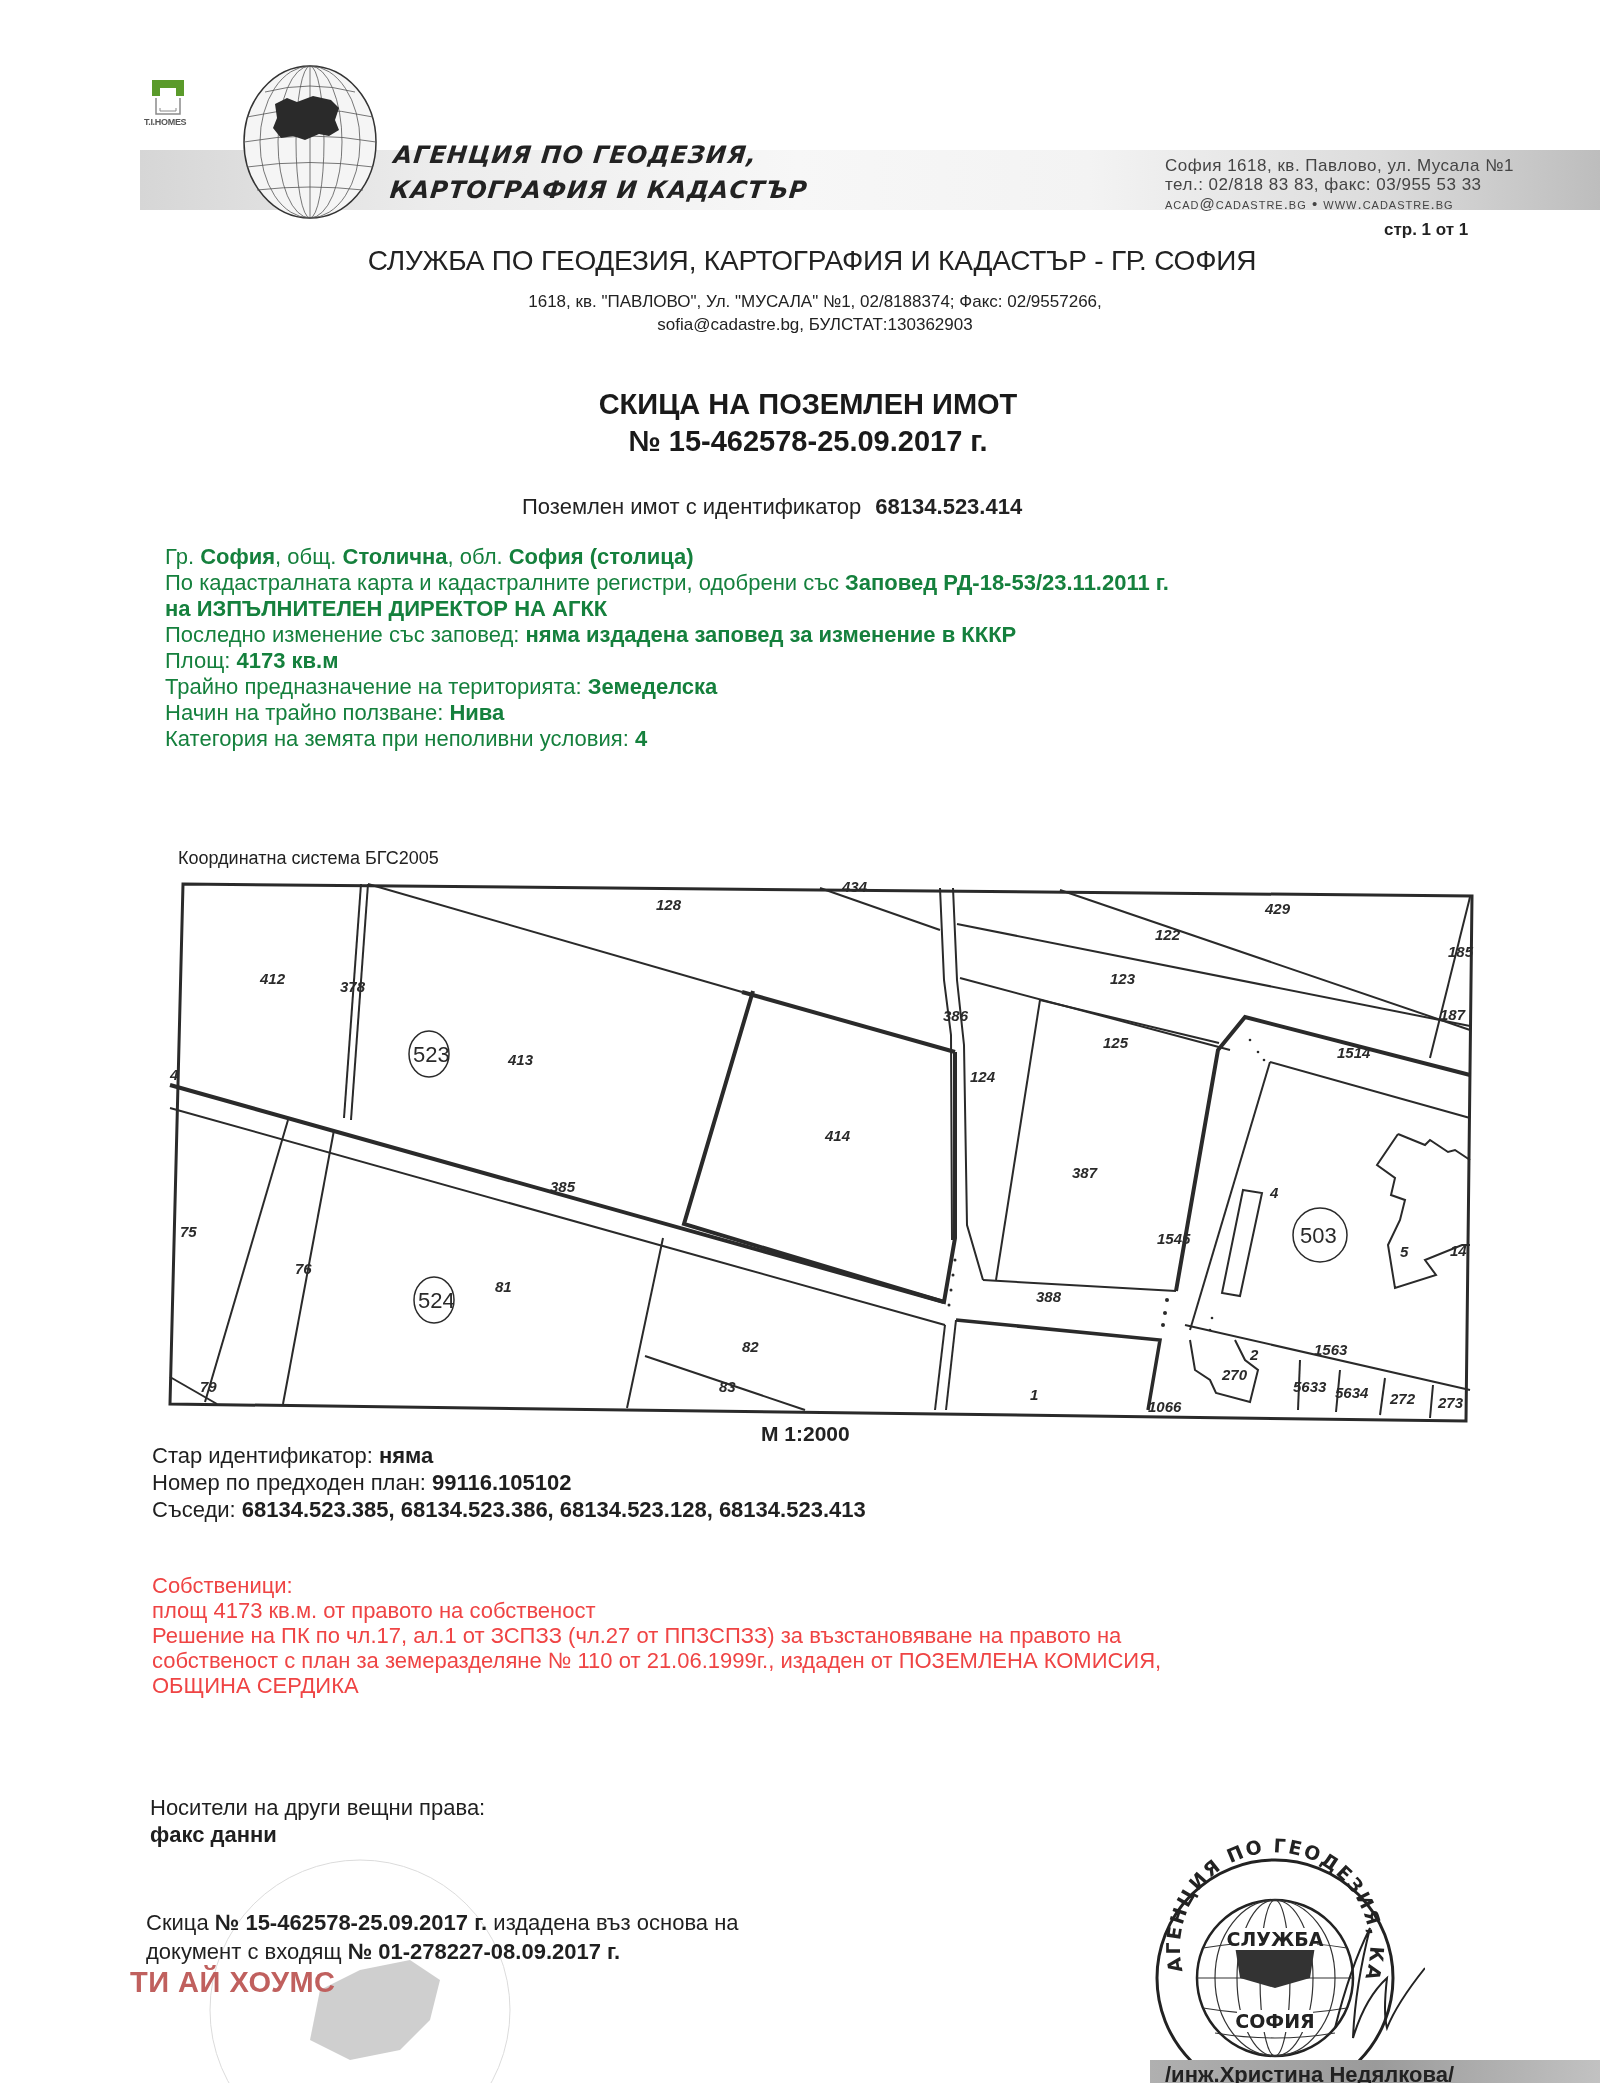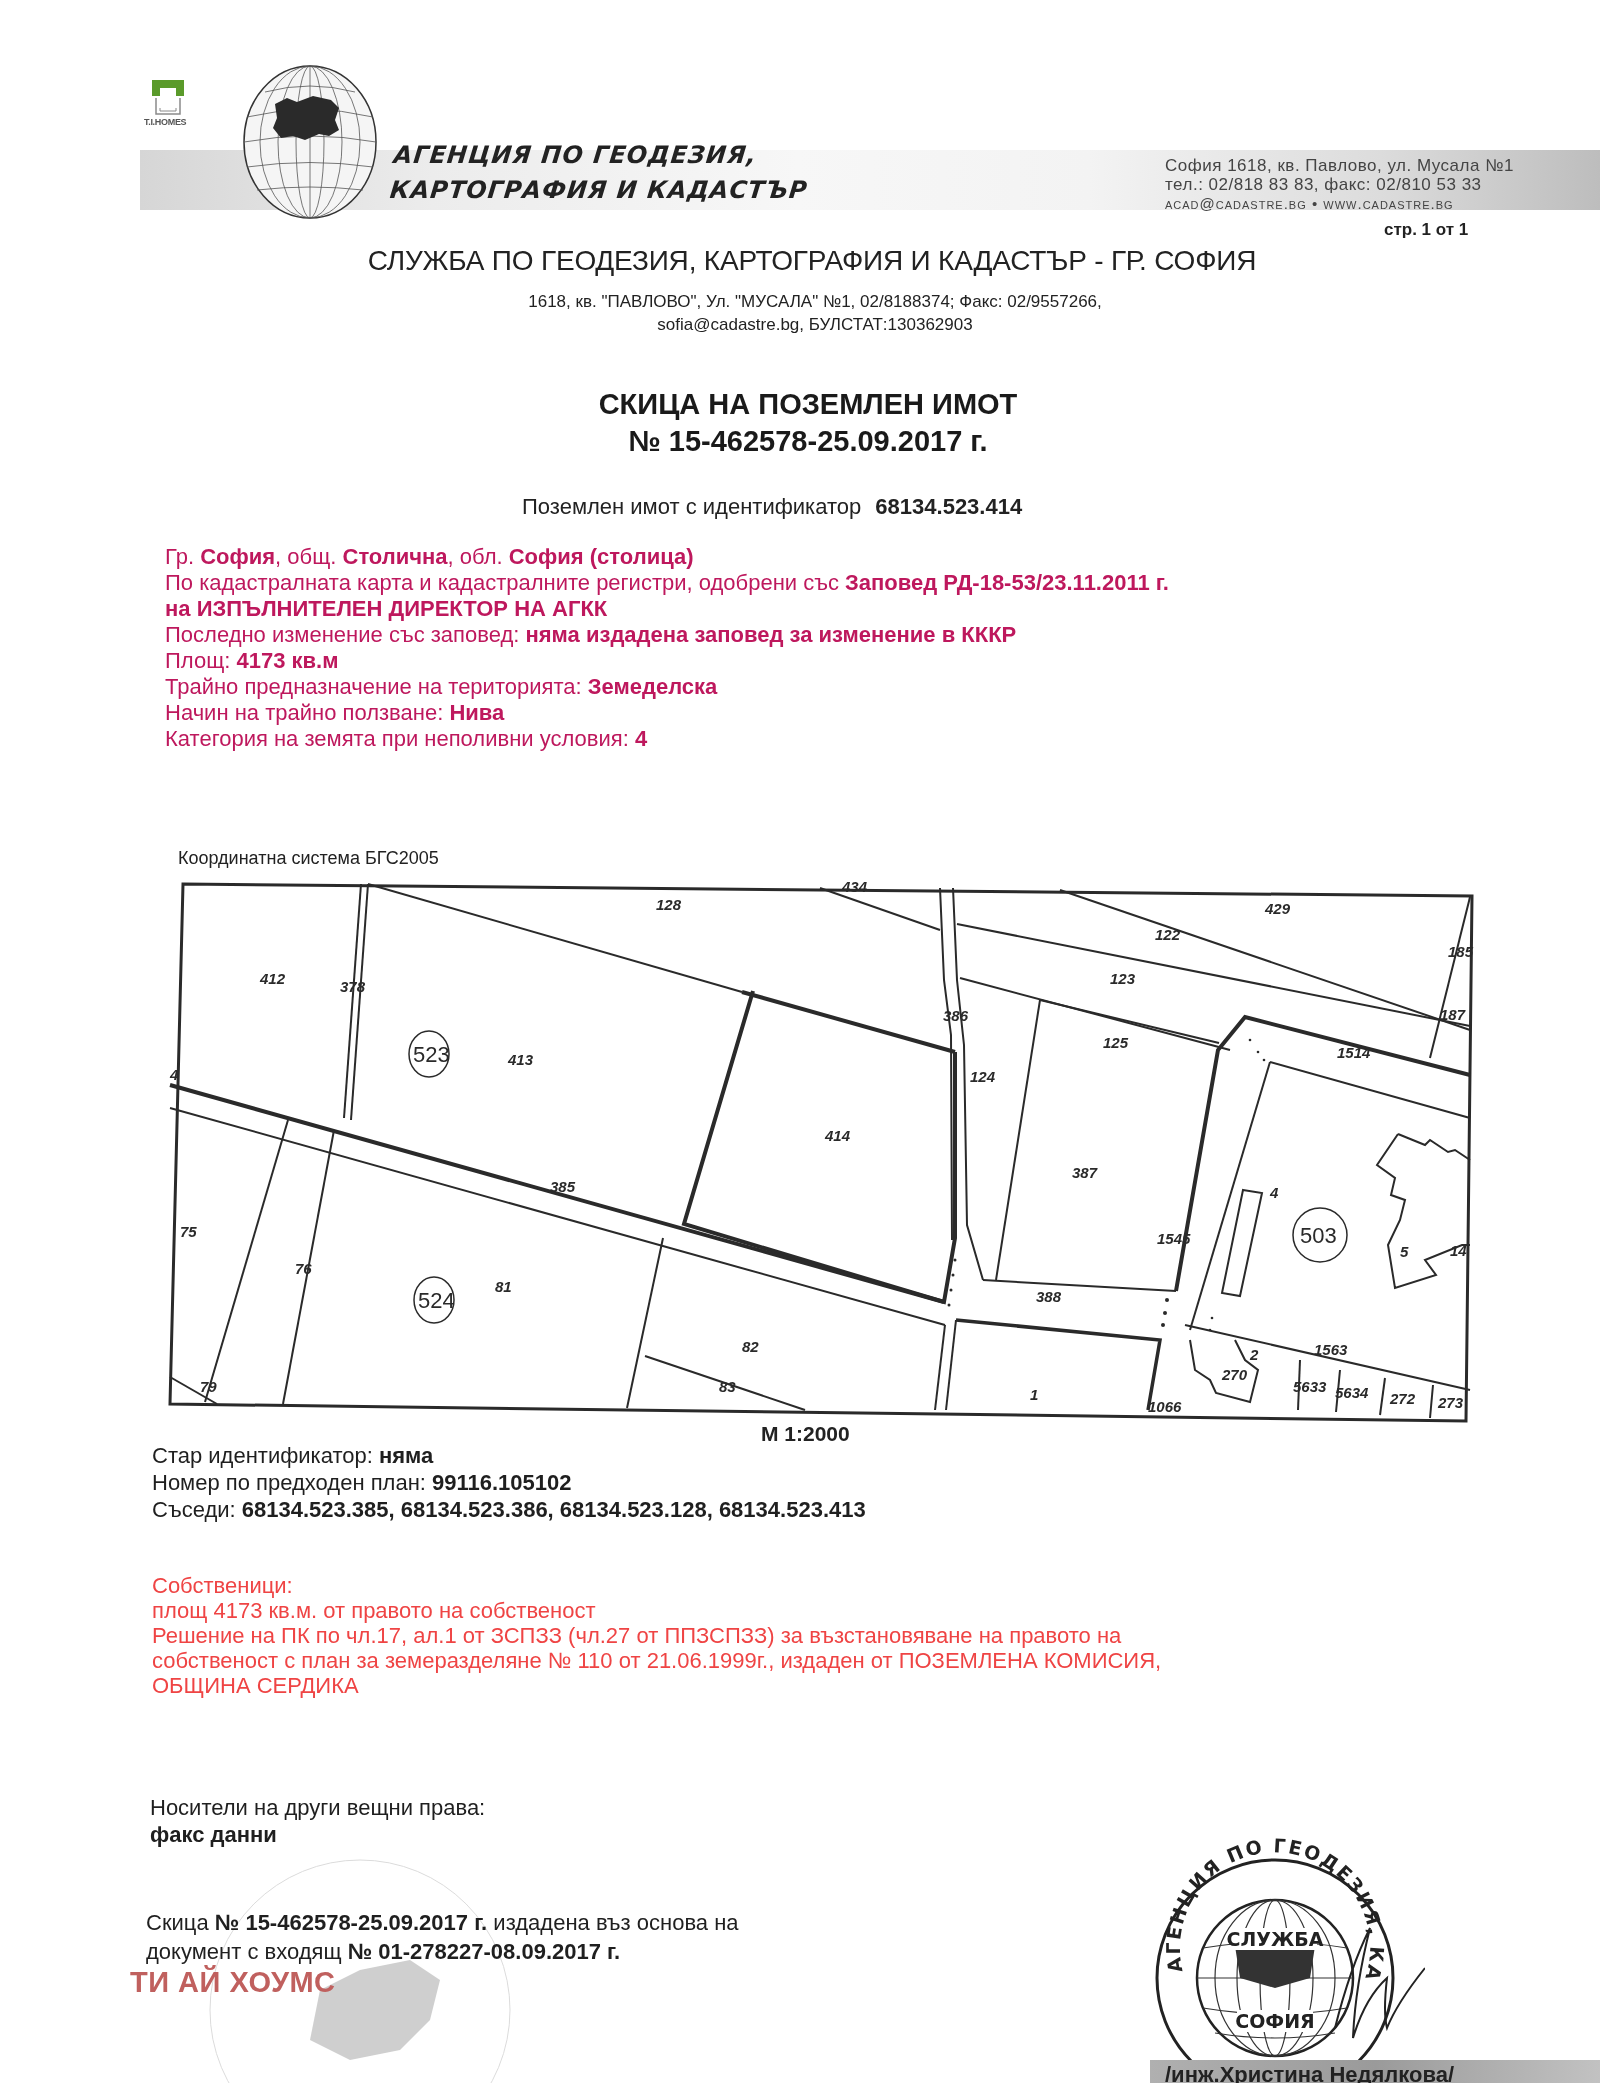--- a/index.html
+++ b/index.html
@@ -19,21 +19,21 @@
   .contact-block {
     left: 1165px; top: 156px; font-size: 17px; line-height: 19px; color: #444; letter-spacing: 0.5px;
   }
   .contact-block .small-caps { font-variant: small-caps; }
   .page-no { left: 1384px; top: 220px; font-size: 17px; font-weight: bold; color: #222; }
   .office-title { left: 4px; width: 1600px; top: 245px; text-align: center; font-size: 28px; color: #222; padding-left: 16px; letter-spacing: -0.2px; }
   .office-addr { left: 0; width: 1600px; top: 290px; text-align: center; font-size: 17px; line-height: 23px; color: #222; padding-left: 30px; }
   .doc-title { left: 0; width: 1600px; top: 386px; text-align: center; font-size: 29px; font-weight: bold; line-height: 37px; color: #1a1a1a; padding-left: 16px; }
   .parcel-id-line { left: 522px; top: 494px; font-size: 22px; color: #222; }
   .parcel-id-line b { margin-left: 8px; }
-  .info-block { left: 165px; top: 544px; font-size: 22px; line-height: 26px; color: #be185d; }
+  .info-block { left: 165px; top: 544px; font-size: 22px; line-height: 26px; color: #15803d; }
   .info-block .row { white-space: nowrap; height: 26px; }
   .info-block b { font-weight: bold; }
   .map-caption { left: 178px; top: 848px; font-size: 18px; color: #222; }
   .map-frame { left: 166px; top: 880px; width: 1310px; height: 545px; }
   .scale-label { left: 761px; top: 1422px; font-size: 21px; font-weight: bold; color: #222; }
   .info2 { left: 152px; top: 1442px; font-size: 22px; line-height: 27px; color: #1f1f1f; }
   .info2 .row { white-space: nowrap; height: 27px; }
   .owners { left: 152px; top: 1573px; font-size: 22px; line-height: 25px; color: #ef4444; }
   .owners .row { white-space: nowrap; height: 25px; }
   .other-rights { left: 150px; top: 1794px; font-size: 22px; line-height: 27px; color: #1f1f1f; }
@@ -85,21 +85,21 @@
   </svg>
 </div>
 
 <div class="abs agency-name">
   <div>АГЕНЦИЯ ПО ГЕОДЕЗИЯ,</div>
   <div>КАРТОГРАФИЯ И КАДАСТЪР</div>
 </div>
 
 <div class="abs contact-block">
   <div>София 1618, кв. Павлово, ул. Мусала №1</div>
-  <div>тел.: 02/818 83 83, факс: 02/810 53 33</div>
+  <div>тел.: 02/818 83 83, факс: 03/955 53 33</div>
   <div class="small-caps" style="font-size:15px; letter-spacing:1px;">acad@cadastre.bg • www.cadastre.bg</div>
 </div>
 <div class="abs page-no">стр. 1 от 1</div>
 
 <div class="abs office-title">СЛУЖБА ПО ГЕОДЕЗИЯ, КАРТОГРАФИЯ И КАДАСТЪР - ГР. СОФИЯ</div>
 <div class="abs office-addr">
   <div>1618, кв. "ПАВЛОВО", Ул. "МУСАЛА" №1, 02/8188374; Факс: 02/9557266,</div>
   <div>sofia@cadastre.bg, БУЛСТАТ:130362903</div>
 </div>
 

